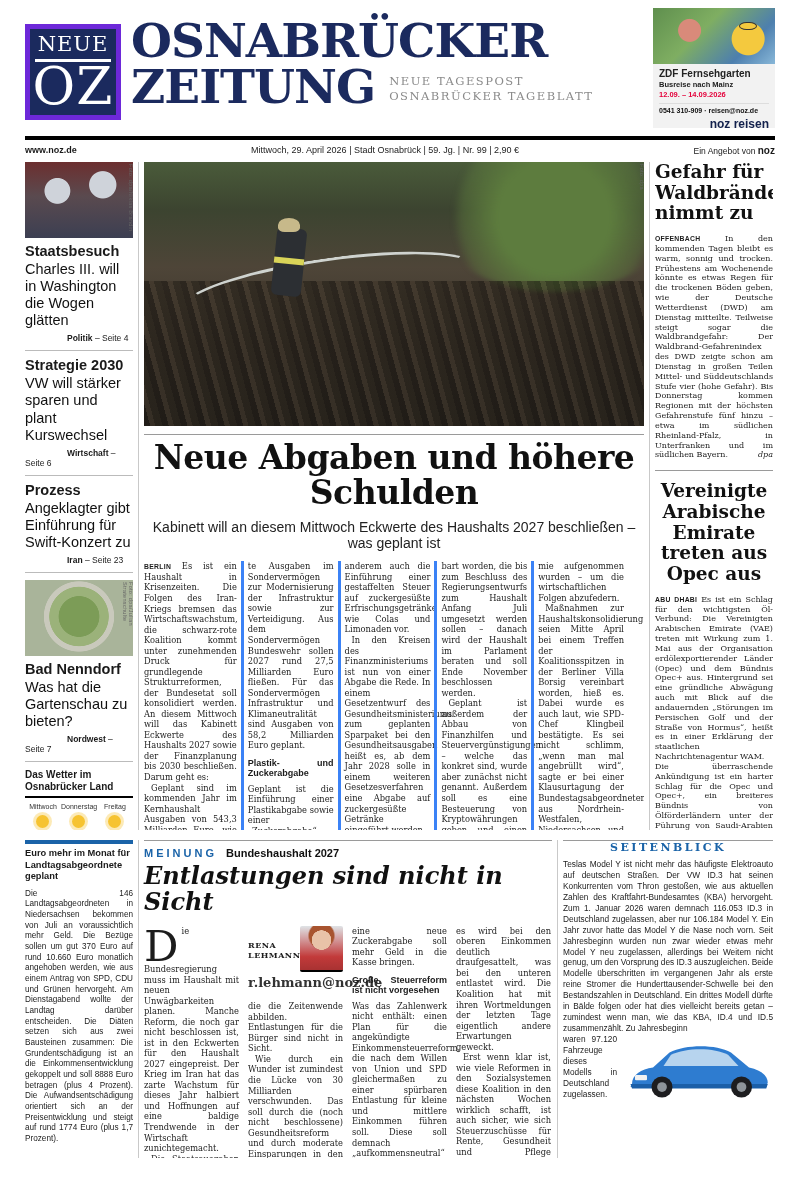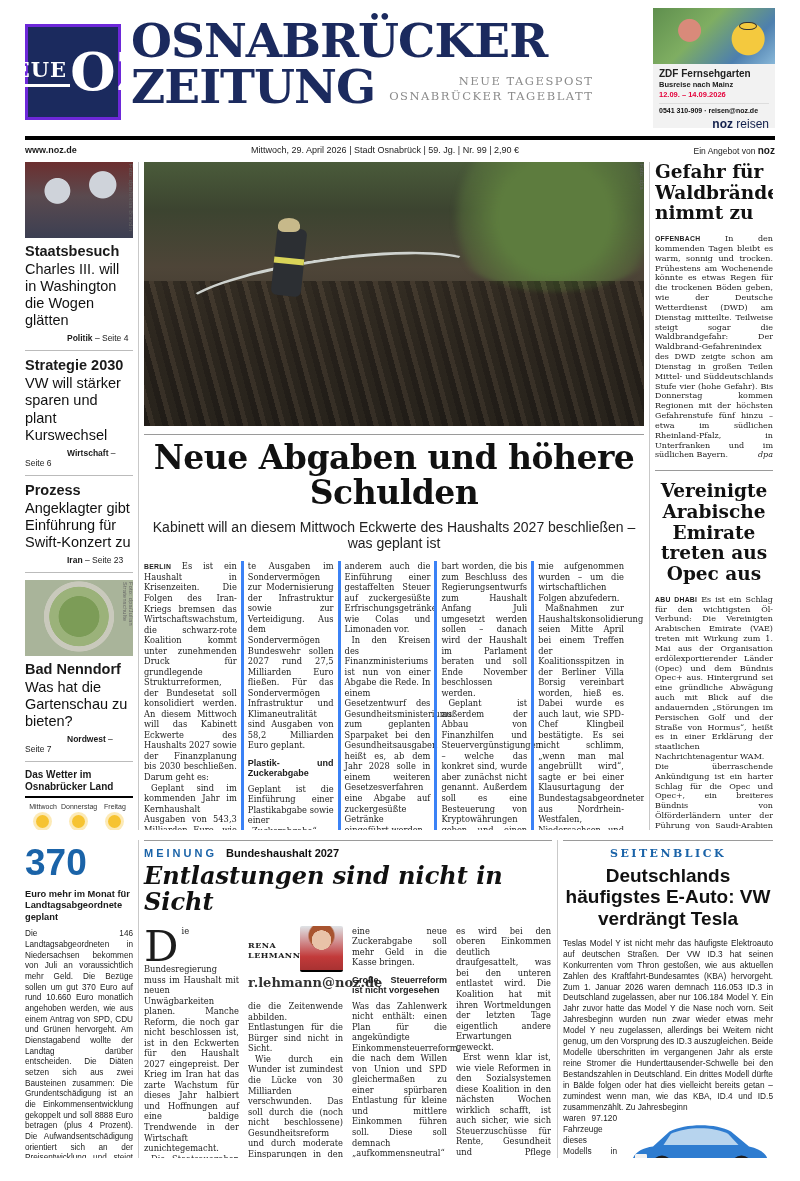--- a/index.html
+++ b/index.html
@@ -3,45 +3,45 @@
 <meta charset="utf-8">
 <style>
   * { box-sizing: border-box; margin: 0; padding: 0; }
   html,body { width:800px; height:1181px; overflow:hidden; background:#fff; }
   body { font-family:"Liberation Sans", sans-serif; color:#1a1a1a; position:relative; }
   .page { position:absolute; inset:0; padding:8px 25px 0 25px; }
 
   
   .masthead { display:flex; align-items:flex-start; height:124px; position:relative; }
   .logo-box { width:96px; height:96px; background:#1b2a5e; color:#fff; margin-top:16px;
-              display:flex; flex-direction:row; align-items:center; justify-content:center;
-              font-family:"DejaVu Serif", serif; font-weight:bold; border:3px solid #6d28d9; }
+              display:flex; flex-direction:column; align-items:center; justify-content:center;
+              font-family:"DejaVu Serif", serif; font-weight:normal; border:5px solid #6d28d9; }
   .logo-top { font-size:21px; letter-spacing:1px; line-height:1; border-bottom:3px solid #fff; padding:2px 3px 4px; }
   .logo-bottom { font-size:52px; line-height:.95; letter-spacing:1px; }
   .title-wrap { margin:10px 0 0 10px; }
   .title-line { font-family:"DejaVu Serif", serif; font-weight:bold; color:#1b2a5e;
                 font-size:47px; line-height:.97; letter-spacing:-1px; white-space:nowrap; }
   .title-row2 { display:flex; align-items:flex-end; }
   .subtitle { font-family:"DejaVu Serif", serif; color:#8b8b8b; font-size:11.5px; line-height:1.25;
-              letter-spacing:1.5px; margin:0 0 6px 14px;text-align:right; }
+              letter-spacing:1.5px; margin:0 0 6px 14px; }
   
   .ad-box { position:absolute; right:0; top:0; width:122px; height:120px; background:#f2f2f2; }
   .ad-photo { height:56px; background:
       radial-gradient(circle at 78% 55%, #f4c93e 0 16%, transparent 17%),
       radial-gradient(circle at 30% 40%, #d98a7a 0 12%, transparent 13%),
       linear-gradient(135deg,#5f8f4e 0%, #7fae62 40%, #4d7fae 75%, #88b7d8 100%); position:relative; }
   .ad-mascot-glasses { position:absolute; right:18px; top:14px; width:18px; height:8px;
       border:1.5px solid #333; border-radius:50%/60%; background:transparent; }
   .ad-body { padding:4px 6px 0; }
   .ad-title { font-size:10px; font-weight:bold; color:#222; }
   .ad-sub { font-size:7.5px; font-weight:bold; color:#222; margin-top:1px; }
   .ad-dates { font-size:7.5px; font-weight:bold; color:#e4003a; margin-top:1px; }
   .ad-contact { font-size:7px; font-weight:bold; color:#111; margin-top:4px; border-top:1px solid #ddd; padding-top:3px; }
   .ad-brand { text-align:right; font-size:12px; margin-top:3px; color:#13214d; }
-  .ad-brand b { font-weight:bold; } .ad-brand span { font-weight:normal;margin-top:48px; }
+  .ad-brand b { font-weight:bold; } .ad-brand span { font-weight:bold;margin-top:48px; }
 
   .thick-rule { height:4px; background:#000; margin-top:4px; }
   .dateline { display:flex; justify-content:space-between; align-items:center; height:20px; font-size:9px; }
   .dl-left { font-weight:bold; }
   .dl-center { color:#222; }
   .dl-right { font-size:8.5px; } .dl-right b { font-size:10px; }
 
   
   .content { display:flex; height:668px; margin-top:2px; overflow:hidden; }
   .vr { width:1px; background:#c9c9c9; margin:0 5px; }
@@ -120,21 +120,21 @@
   .dropcap::first-letter { float:left; font-family:"DejaVu Serif", serif; font-size:43px; line-height:.82; padding:3px 3px 0 0; }
   p.dropcap { text-indent:0 !important; }
   .author { display:flex; align-items:flex-start; margin-bottom:3px; }
   .author-names { font-size:8px; font-weight:bold; letter-spacing:.5px; line-height:1.25; padding-top:14px; }
   .author-photo { width:46px; height:46px; margin-left:auto; border-radius:2px;
       background: radial-gradient(circle at 50% 32%, #e8c2a8 0 26%, transparent 27%),
                   radial-gradient(circle at 50% 22%, #a8542f 0 30%, transparent 34%),
                   linear-gradient(180deg,#dfe3e6 0%, #c23a3a 70%, #a83232 100%); border-bottom:2px solid #000; }
   .author-email { font-size:13px; color:#333; margin:2px 0 10px;font-weight:bold; }
 
-  .seiten-col { width:210px; flex:none; border-top:1px solid #9a9a9a; padding-top:6px; }
+  .seiten-col { width:210px; flex:none; border-top:1px solid #9a9a9a; }
   .s-kicker { font-family:"DejaVu Serif", serif; font-size:11px; font-weight:bold; color:#1a63a8; letter-spacing:2.5px; text-align:center; margin-bottom:5px; }
   .s-headline { font-size:19px; line-height:1.12; text-align:center; color:#111; margin-bottom:9px; }
   .s-body { font-size:8.3px; line-height:1.32; text-align:justify; color:#222; }
   .car-float { float:right; width:150px; margin:2px 0 0 6px; text-align:right; }
 </style>
 </head>
 <body>
 
 <div class="page">
 
@@ -307,21 +307,20 @@
           <p><span>Die überraschende Ankündigung ist ein harter Schlag für die Opec und Opec+, ein breiteres Bündnis von Ölförderländern unter der Führung von Saudi-Arabien und Russland. Dieses soll stabile Preise sichern und Überkapazität im Markt verhindern. Mit dem Austritt sinkt der Anteil der Organisation an den weltweiten Ölmärkten und damit auch die Fähigkeit, Energiepreise zu kontrollieren und nach Möglichkeit stabil zu halten.</span> </p>
         </div>
       </article>
     </aside>
   </div>
 
   <div class="bottom">
 
     <div class="stat-col">
       <div class="stat-bar"></div>
-      <div class="stat-number">370</div>
       <div class="stat-subhead">Euro mehr im Monat für Landtagsabgeordnete geplant</div>
       <div class="stat-body"><span>Die 146 Landtagsabgeordneten in Niedersachsen bekommen von Juli an voraussichtlich mehr Geld. Die Bezüge sollen um gut 370 Euro auf rund 10.660 Euro monatlich angehoben werden, wie aus einem Antrag von SPD, CDU und Grünen hervorgeht. Am Dienstagabend wollte der Landtag darüber entscheiden. Die Diäten setzen sich aus zwei Bausteinen zusammen: Die Grundentschädigung ist an die Einkommensentwicklung gekoppelt und soll 8888 Euro betragen (plus 4 Prozent). Die Aufwandsentschädigung orientiert sich an der Preisentwicklung und steigt auf rund 1774 Euro (plus 1,7 Prozent).</span> </div>
 
     </div>
 
     <div class="vr"></div>
 
     <div class="meinung-col">
       <div class="m-kicker">
         <span class="mk1">MEINUNG</span>
@@ -354,21 +353,20 @@
           <p class="cont">es wird bei den oberen Einkommen deutlich draufgesattelt, was bei den unteren entlastet wird. Die Koalition hat mit ihren Wortmeldungen der letzten Tage eigentlich andere Erwartungen geweckt.</p>
           <p>Erst wenn klar ist, wie viele Reformen in den Sozialsystemen diese Koalition in den nächsten Wochen wirklich schafft, ist auch sicher, wie sich Steuerzuschüsse für Rente, Gesundheit und Pflege entwickeln. Wenn es gelingt, die Beiträge zu stabilisieren, am besten sogar zu senken, wäre das für viele Arbeitnehmer die womöglich größere Entlastung. Für die Koalition gilt: besser nichts versprechen, was man nicht halten kann.</p>
         </div>
       </div>
     </div>
 
     <div class="vr"></div>
 
     <div class="seiten-col">
       <div class="s-kicker">SEITENBLICK</div>
-      <h2 class="s-headline">Deutschlands häufigstes E-Auto: VW verdrängt Tesla</h2>
       <div class="s-body">
         <p class="cont">Teslas Model Y ist nicht mehr das häufigste Elektroauto auf deutschen Straßen. Der VW ID.3 hat seinen Konkurrenten vom Thron gestoßen, wie aus aktuellen Zahlen des Kraftfahrt-Bundesamtes (KBA) hervorgeht. Zum 1. Januar 2026 waren demnach 116.053 ID.3 in Deutschland zugelassen, aber nur 106.184 Model Y. Ein Jahr zuvor hatte das Model Y die Nase noch vorn. Seit Jahresbeginn wurden nun zwar wieder etwas mehr Model Y neu zugelassen, allerdings bei Weitem nicht genug, um den Vorsprung des ID.3 auszugleichen. Beide Modelle überschritten im vergangenen Jahr als erste reine Stromer die Hunderttausender-Schwelle bei den Bestandszahlen in Deutschland. Ein drittes Modell dürfte in Bälde folgen oder hat dies vielleicht bereits getan – zumindest wenn man, wie das KBA, ID.4 und ID.5 zusammenzählt. Zu Jahresbeginn</p>
         <div>
           <div class="car-float">
             <svg viewBox="0 0 200 92" width="150" height="69">
               <path d="M12 64 C12 52 24 44 40 42 L62 22 C84 11 124 11 144 22 L168 42 C186 46 193 54 193 62 L191 68 L10 68 Z" fill="#2e7cd0"></path>
               <path d="M10 64 L193 64 L191 70 L12 70 Z" fill="#1b5fa8"></path>
               <path d="M64 25 C84 15 122 15 140 25 L154 40 L54 40 Z" fill="#b7d4ee"></path>
               <rect x="16" y="52" width="16" height="7" rx="1.5" fill="#f2f2f2"></rect>
               <circle cx="52" cy="68" r="14" fill="#1d1d1f"></circle>

